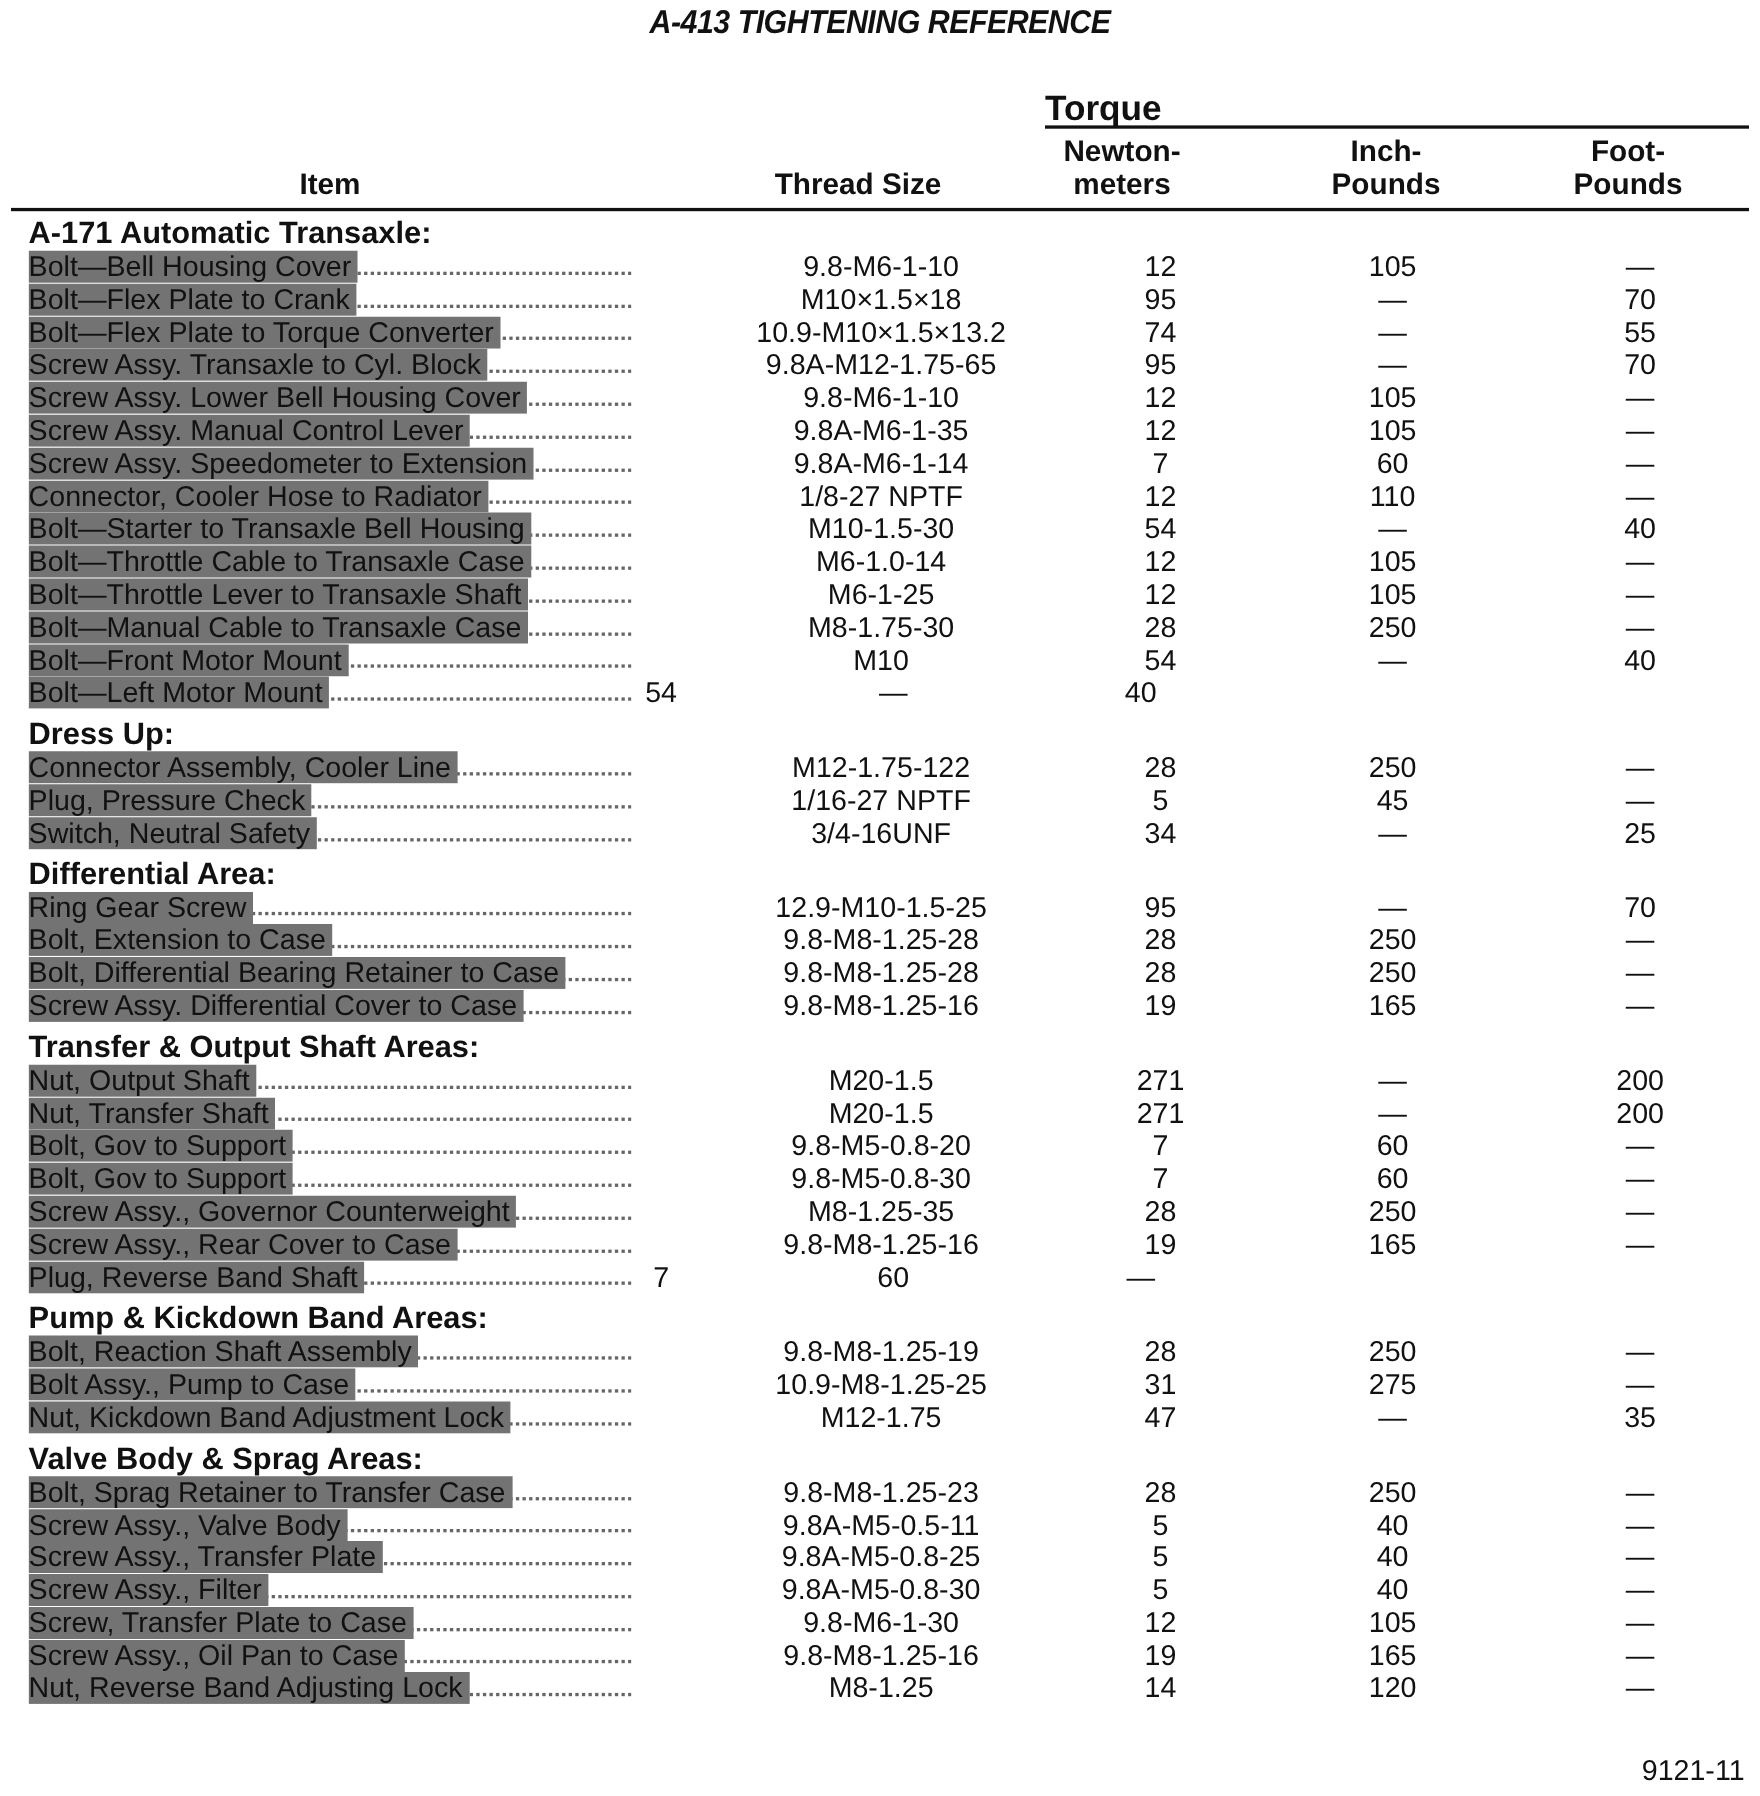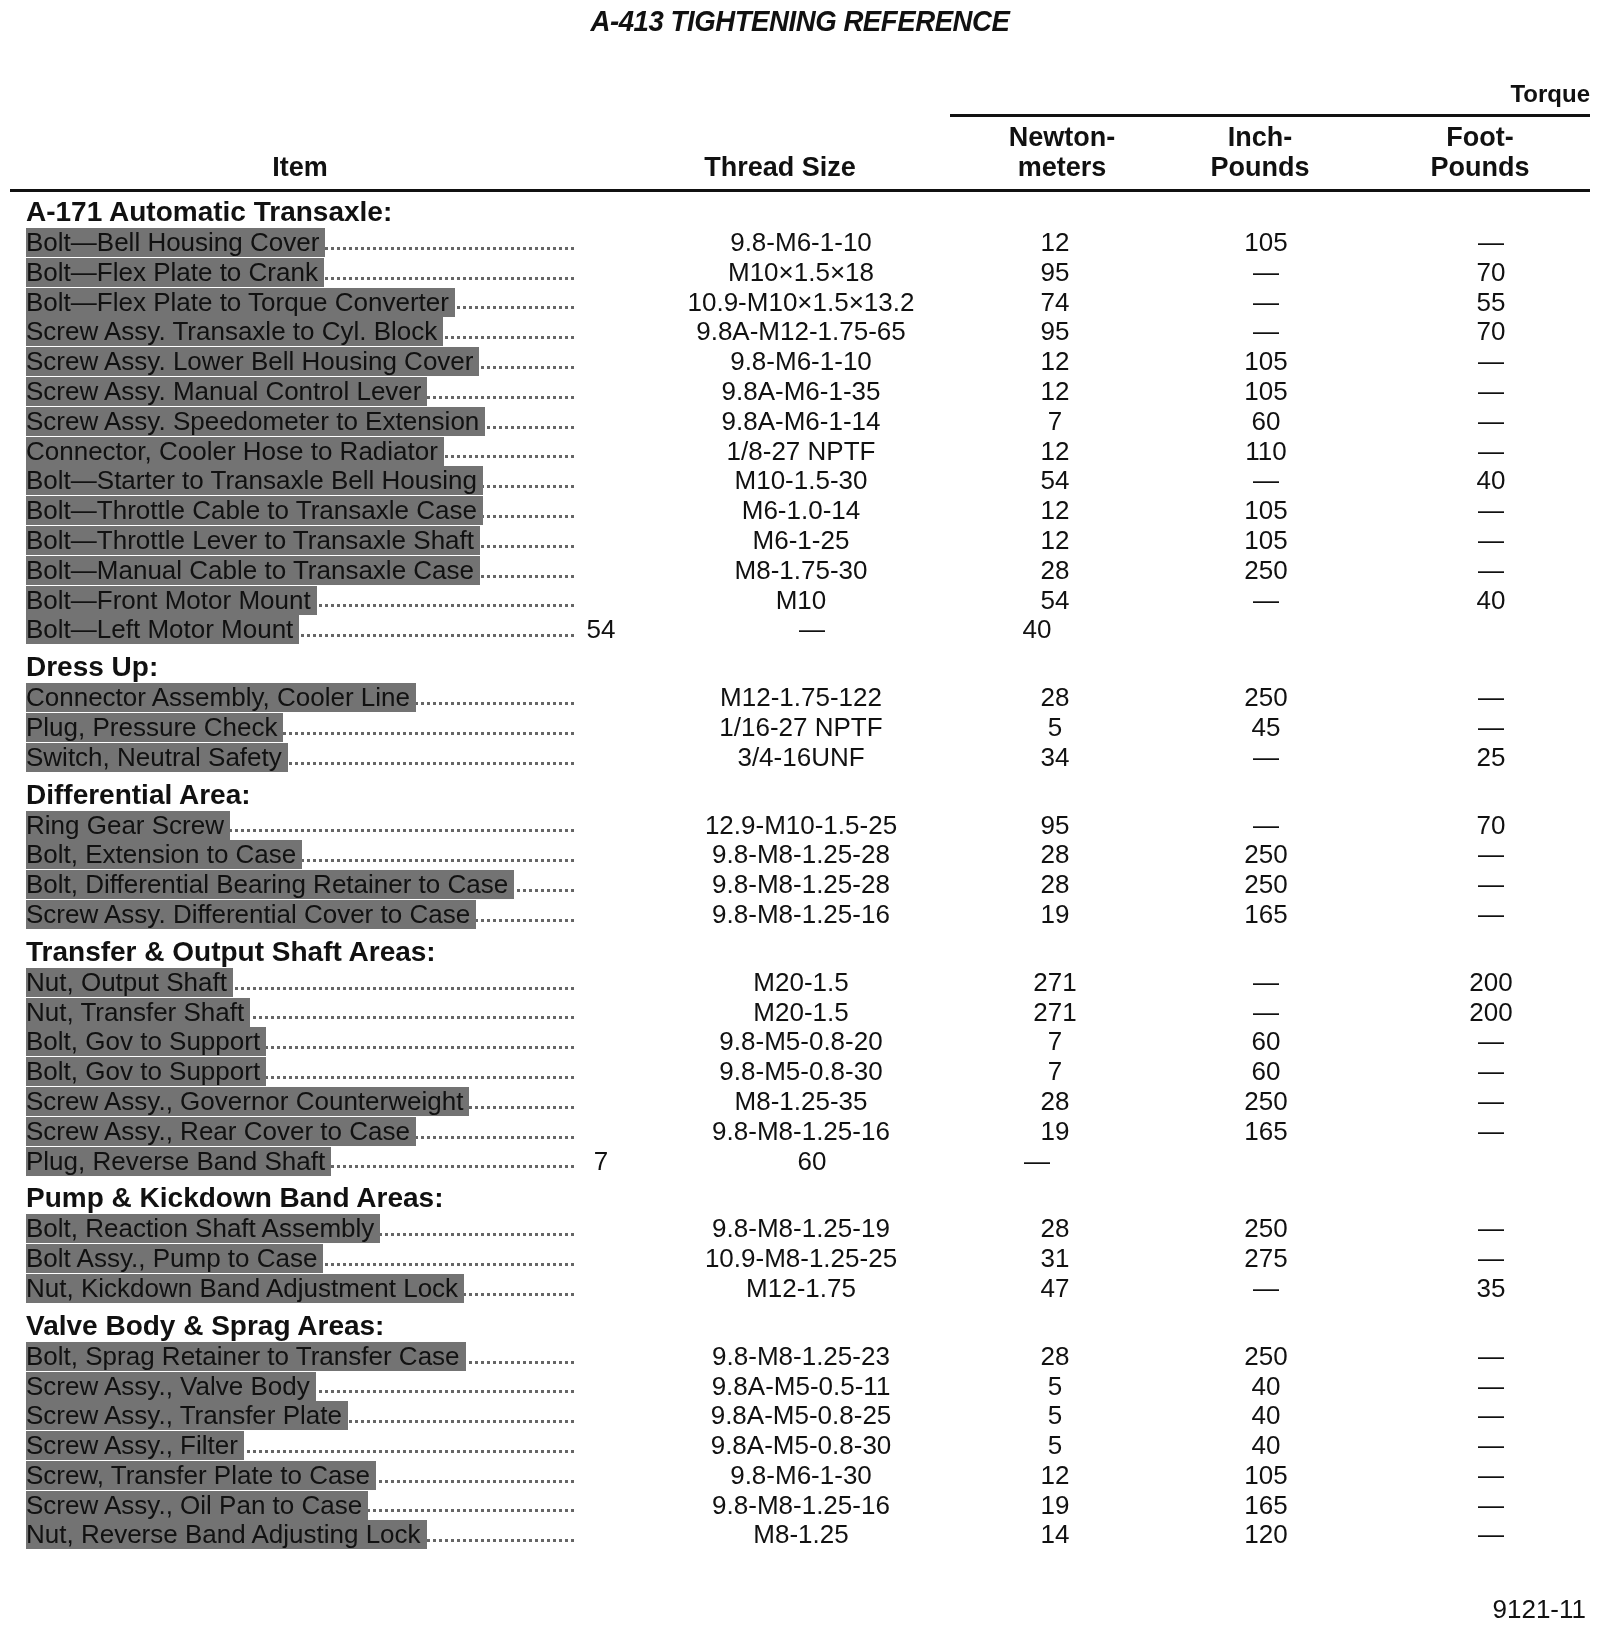--- a/index.html
+++ b/index.html
@@ -1,23 +1,23 @@
 <!DOCTYPE html>
 <html><head>
 <meta charset="utf-8">
 <style>
   html, body { margin:0; padding:0; background:#ffffff; }
   body { width:1600px; height:1633px; position:relative; color:#111; font-family:"Liberation Sans", sans-serif; overflow:hidden; }
   .title { position:absolute; top:4px; left:0; width:1600px; text-align:center; font-weight:bold; font-style:italic; font-size:30px; letter-spacing:-0.5px; transform:scaleX(0.92); }
-  .torque-head { position:absolute; left:950px; width:640px; top:80px; text-align:right; font-weight:bold; font-size:24px; }
+  .torque-head { position:absolute; left:950px; width:640px; top:80px; text-align:left; font-weight:bold; font-size:32px; }
   .torque-rule { position:absolute; left:950px; width:640px; top:114px; border-top:3px solid #111; }
   .col-head { position:absolute; top:122px; text-align:center; font-weight:bold; font-size:27px; line-height:30px; }
   .h-item { left:190px; width:220px; top:152px; }
   .h-thread { left:660px; width:240px; top:152px; }
-  .h-nm { left:972px; width:180px; }
+  .h-nm { left:930px; width:180px; }
   .h-in { left:1170px; width:180px; }
   .h-ft { left:1390px; width:180px; }
   .main-rule { position:absolute; left:10px; width:1580px; top:189px; border-top:3px solid #111; }
   .table { position:absolute; left:26px; top:196px; width:1560px; }
   .sec-title { font-weight:bold; font-size:28px; height:32px; line-height:32px; }
   .sec { margin-bottom:6px; }
   .row { display:flex; height:29.8px; line-height:29.8px; font-size:26px; }
   .c-item { width:548px; white-space:nowrap; overflow:hidden; position:relative; }
   .c-item .lbl { background:#737373; padding-right:6px; position:relative; z-index:1; }
   .c-item .dots { position:absolute; left:0; right:0; bottom:8px; border-bottom:3px dotted #666; }

